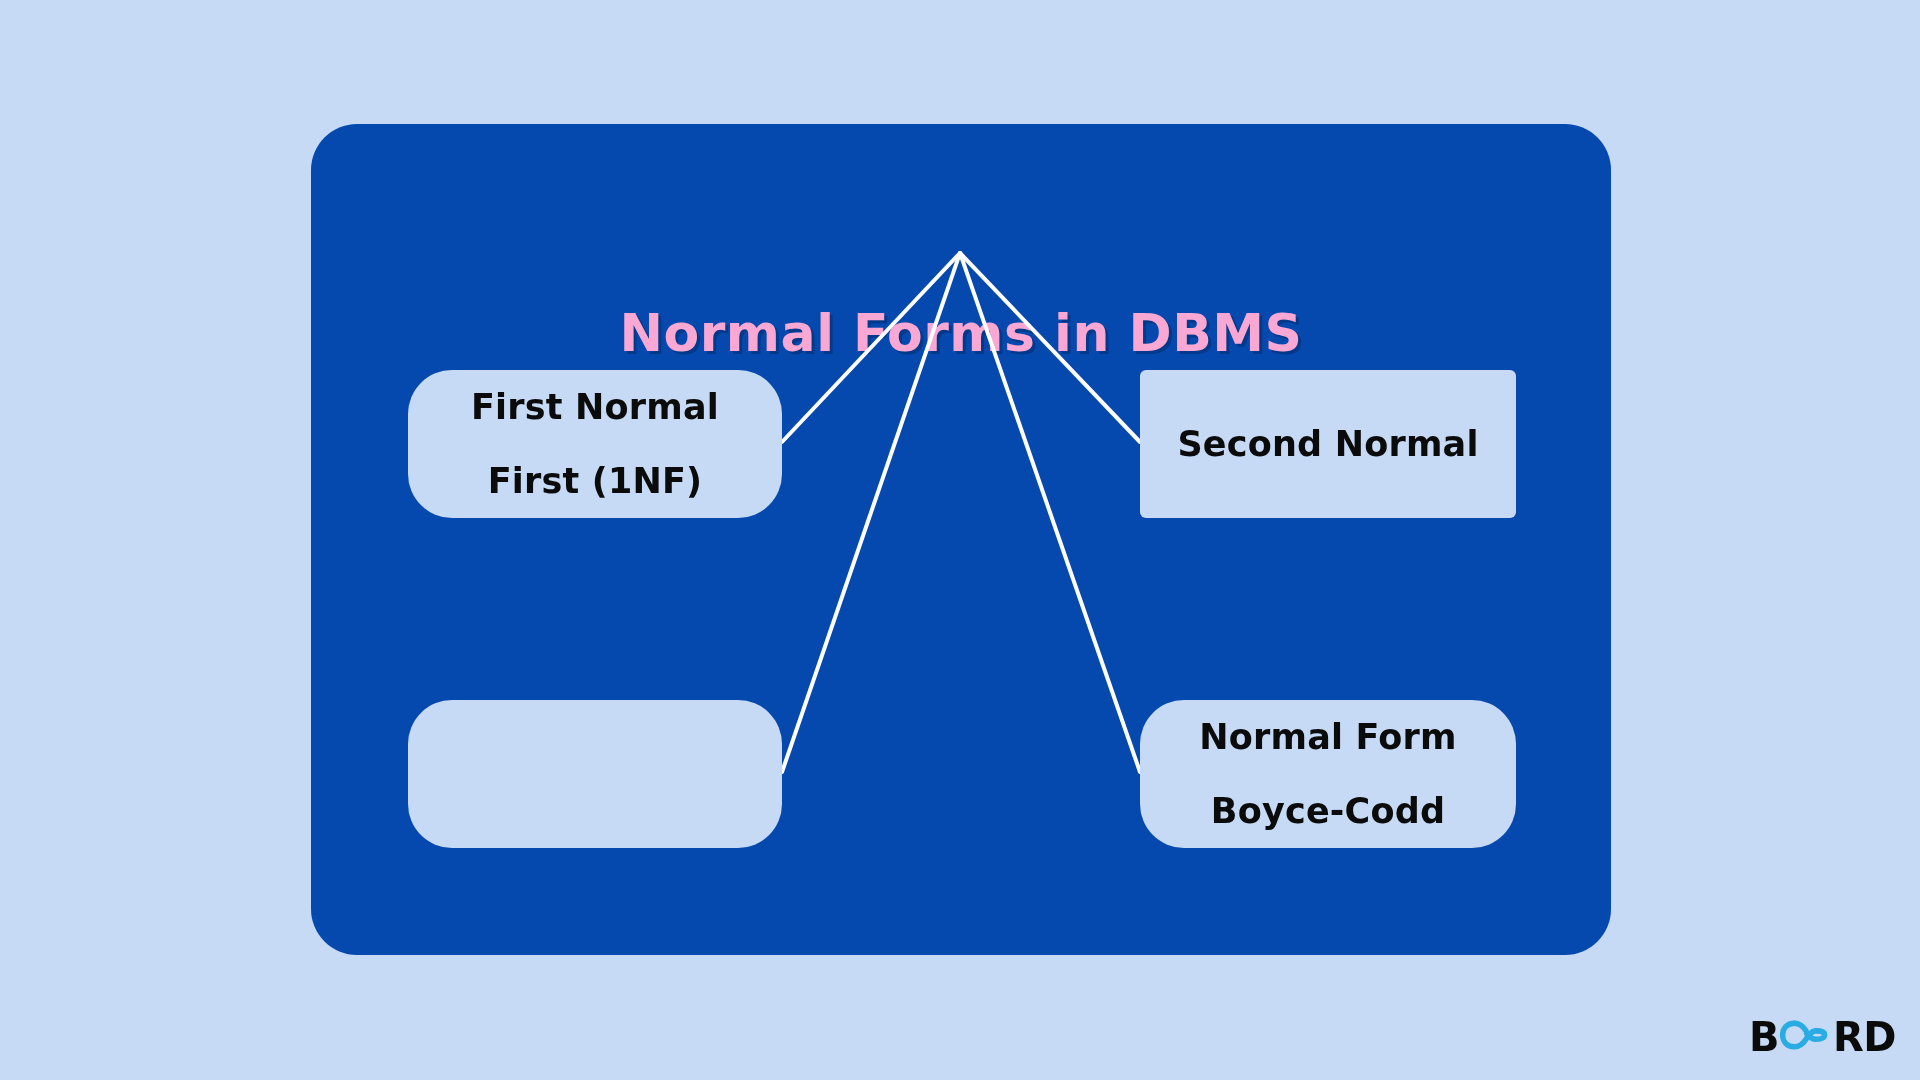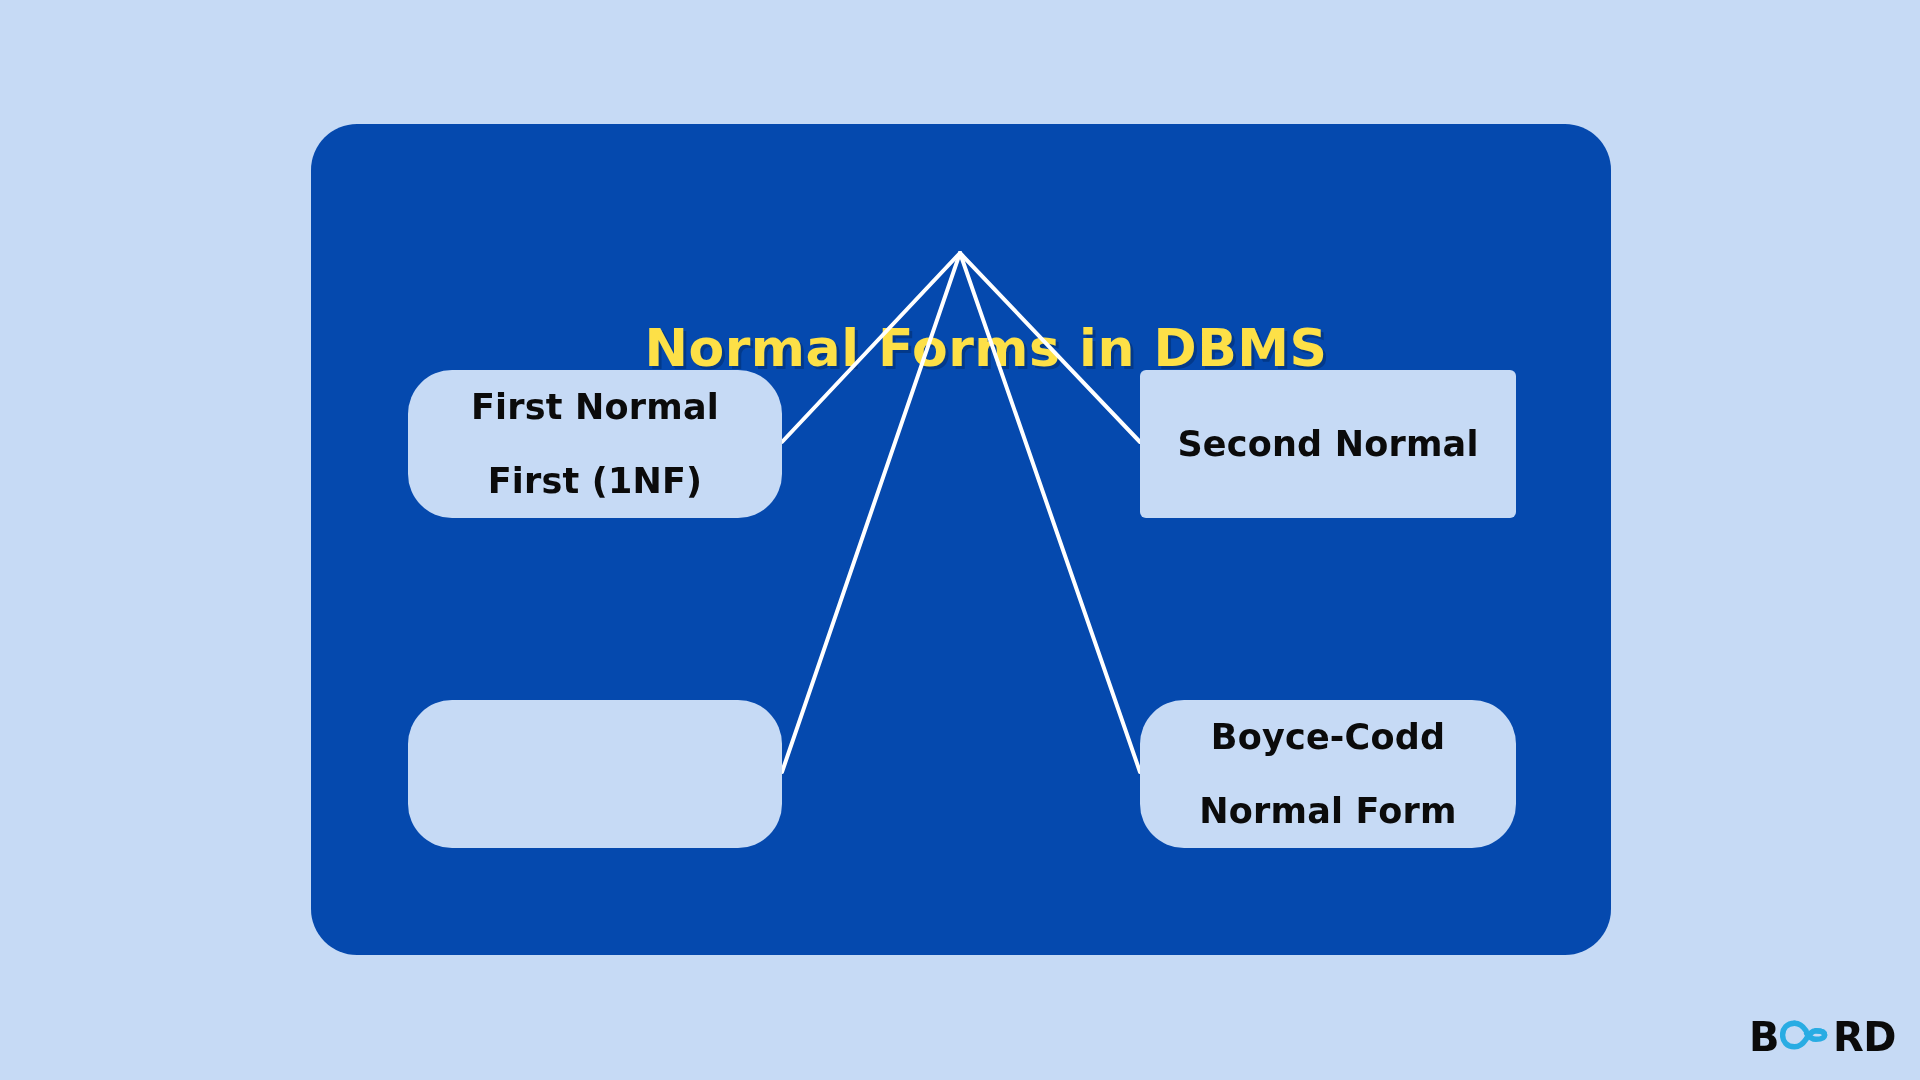--- a/index.html
+++ b/index.html
@@ -29,31 +29,30 @@
     width: 1300px;
     height: 831px;
     background: #0549ae;
     border-radius: 46px;
   }
 
   
   #diagram-title {
     position: absolute;
     left: 0;
-    top: 194px;
+    top: 179px;
     width: 1300px;
     text-align: center;
     font-size: 52px;
     font-weight: 700;
     letter-spacing: 0.5px;
-    color: #fde047;
+    color: #f9a8d4;
     text-shadow: 3px 3px 0 rgba(2, 44, 110, 0.55);
     white-space: nowrap;
     user-select: none;
-    padding-left: 25px;
   }
 
   
   #connectors {
     position: absolute;
     left: 0;
     top: 0;
     width: 1300px;
     height: 831px;
     pointer-events: none;
@@ -138,22 +137,22 @@
     </div>
 
     <div class="node" id="node-2nf">
       <span class="node-line">Second Normal</span>
     </div>
 
     <div class="node" id="node-3nf">
     </div>
 
     <div class="node" id="node-bcnf">
+      <span class="node-line">Normal Form</span>
       <span class="node-line">Boyce-Codd</span>
-      <span class="node-line">Normal Form</span>
     </div>
 
   </div>
 
   <div id="brand-logo">
     <span class="brand-text">B</span>
     <span class="brand-mark">
       <svg width="52" height="34" viewBox="0 0 52 34" aria-hidden="true">
         <path d="M14.5 5.2 C6.8 5.2 2.6 10.6 2.6 17 C2.6 23.4 6.8 28.8 14.5 28.8
                  C20.2 28.8 23.6 25.0 26.0 21.3 C28.4 17.6 31.2 12.7 36.0 12.7

